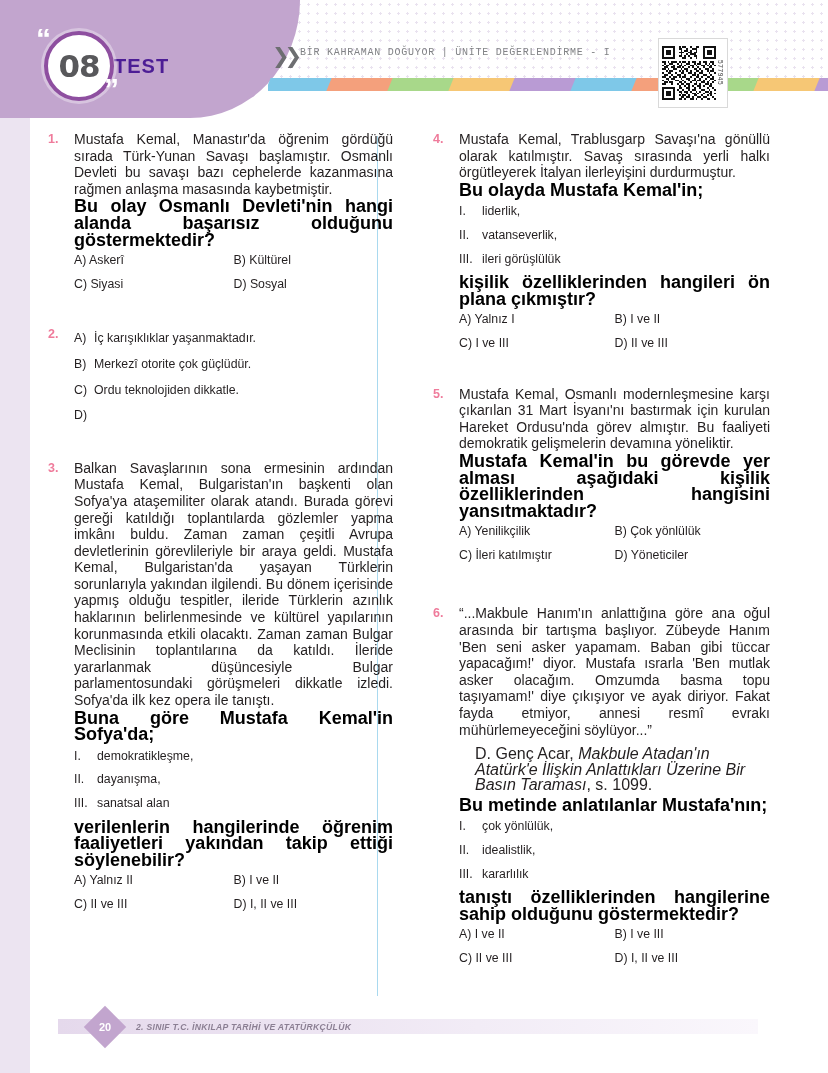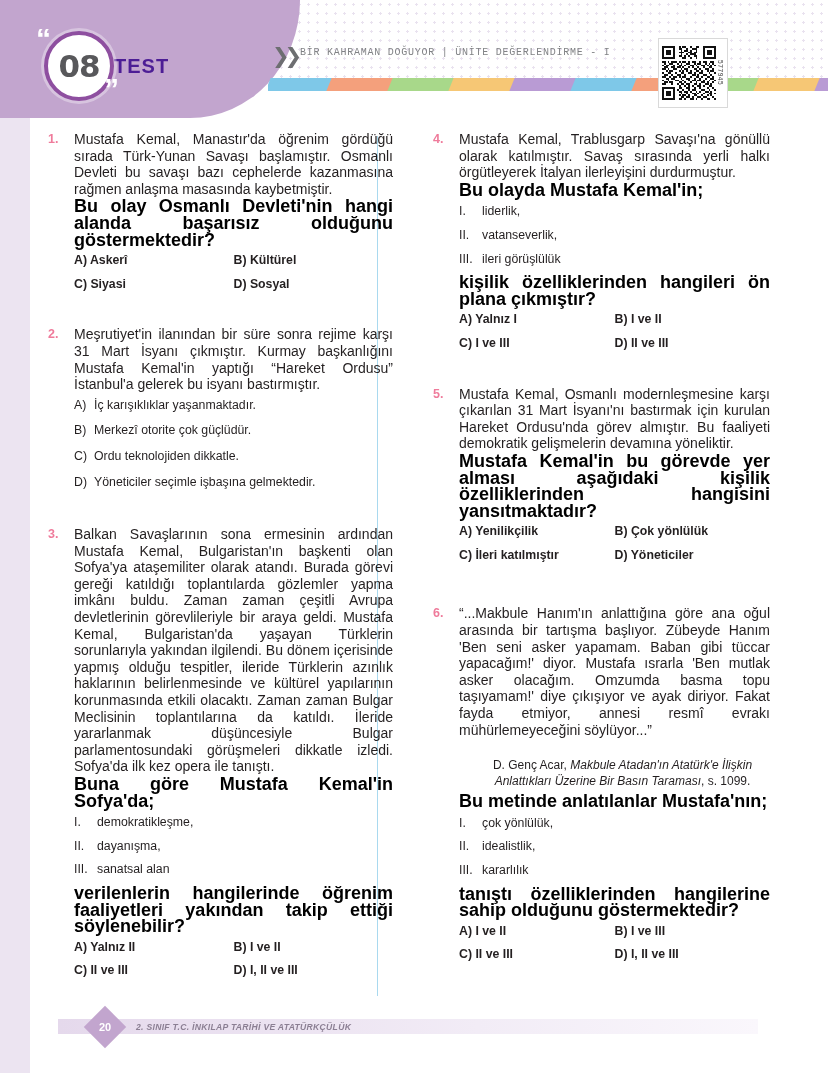--- a/index.html
+++ b/index.html
@@ -119,31 +119,31 @@
     text-align: justify; margin-top: 1px;
     font-family: "Liberation Sans", sans-serif;
   }
   .romans { margin-top: 5px; }
   .roman {
     font-size: 12.3px; line-height: 16.6px; color: #231f20; margin-bottom: 7px;
     display: flex; font-family: "Liberation Sans", sans-serif;
   }
   .roman .rn { flex: 0 0 23px; }
   .opts { margin-top: 4px; }
-  .opts.grid2 { display: flex; flex-wrap: wrap; font-weight: bold; }
+  .opts.grid2 { display: flex; flex-wrap: wrap; }
   .opts.grid2 .opt { width: 50%; }
   .opt {
     font-size: 12.3px; line-height: 16.6px; color: #231f20; margin-bottom: 7px;
     font-family: "Liberation Sans", sans-serif;
   }
   .opts.stacked .opt { width: 100%; margin-bottom: 9px; display: flex; }
   .opts.stacked .opt .ol { flex: 0 0 20px; }
   .cite {
-    font-size: 12px; line-height: 15.5px; color: #231f20;
-    margin: 20px 0 4px 16px; text-align: center;
+    font-size: 16px; line-height: 15.5px; color: #231f20;
+    margin: 8px 0 4px 16px; text-align: left;
     font-family: "Liberation Sans", sans-serif;
   }
   .cite em { font-style: italic; }
   .gap-lg { height: 14px; }
   .gap-xl { height: 22px; }
 
   
   .footer {
     position: absolute; left: 30px; bottom: 34px; right: 0; height: 24px;
   }
@@ -442,37 +442,35 @@
               <div class="opt">B) Kültürel</div>
               <div class="opt">C) Siyasi</div>
               <div class="opt">D) Sosyal</div>
             </div>
             <div class="gap-lg"></div>
           </div>
         </div>
         <div class="q">
           <div class="q-num">2.</div>
           <div class="q-body">
-            <div class="stem">Meşrutiyet'in ilanından bir süre sonra rejime karşı 31 Mart İsyanı çıkmıştır. Kurmay başkanlığını Mustafa Kemal'in yaptığı “Hareket Ordusu” İstanbul'a gelerek bu isyanı bastırmıştır.</div>
             <div class="opts stacked">
               <div class="opt">
                 <span class="ol">A)</span>
                 <span>İç karışıklıklar yaşanmaktadır.</span>
               </div>
               <div class="opt">
                 <span class="ol">B)</span>
                 <span>Merkezî otorite çok güçlüdür.</span>
               </div>
               <div class="opt">
                 <span class="ol">C)</span>
                 <span>Ordu teknolojiden dikkatle.</span>
               </div>
               <div class="opt">
                 <span class="ol">D)</span>
-                <span>Yöneticiler seçimle işbaşına gelmektedir.</span>
               </div>
             </div>
             <div class="gap-lg"></div>
           </div>
         </div>
         <div class="q">
           <div class="q-num">3.</div>
           <div class="q-body">
             <div class="stem">Balkan Savaşlarının sona ermesinin ardından Mustafa Kemal, Bulgaristan'ın başkenti olan Sofya'ya ataşemiliter olarak atandı. Burada görevi gereği katıldığı toplantılarda gözlemler yapma imkânı buldu. Zaman zaman çeşitli Avrupa devletlerinin görevlileriyle bir araya geldi. Mustafa Kemal, Bulgaristan'da yaşayan Türklerin sorunlarıyla yakından ilgilendi. Bu dönem içerisinde yapmış olduğu tespitler, ileride Türklerin azınlık haklarının belirlenmesinde ve kültürel yapılarının korunmasında etkili olacaktı. Zaman zaman Bulgar Meclisinin toplantılarına da katıldı. İleride yararlanmak düşüncesiyle Bulgar parlamentosundaki görüşmeleri dikkatle izledi. Sofya'da ilk kez opera ile tanıştı.</div>
             <div class="ask">Buna göre Mustafa Kemal'in Sofya'da;</div>

